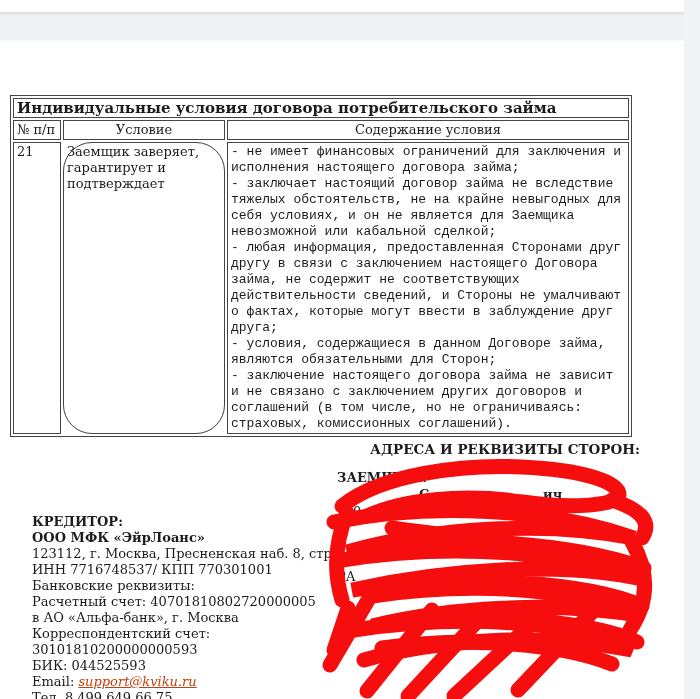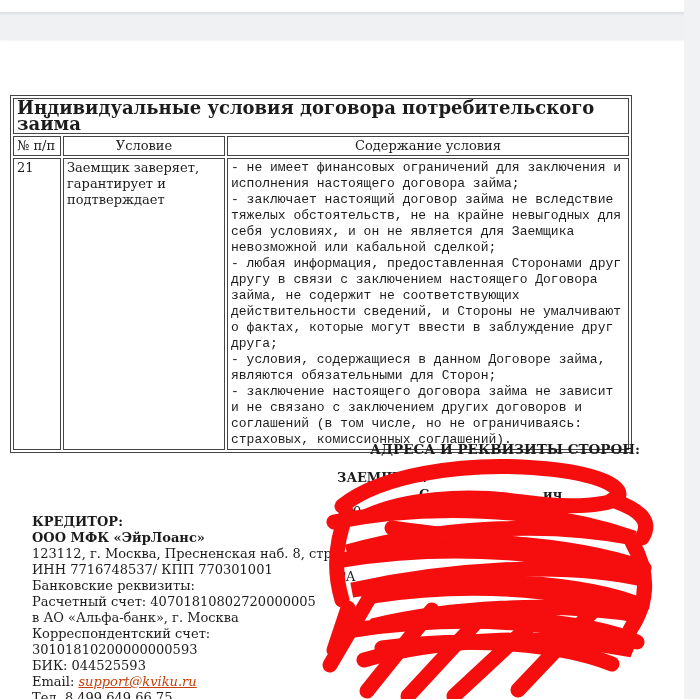--- a/index.html
+++ b/index.html
@@ -21,25 +21,25 @@
   }
   
   .doc-table-wrap{position:absolute;left:10px;top:95px;width:622px;}
   table.doc{
     width:100%;
     border-collapse:separate;border-spacing:2px;
     border:1px solid #444;
     font-size:13px;line-height:16px;
   }
   table.doc td{border:1px solid #444;padding:1px 3px;vertical-align:top;}
-  td.t-title{font-weight:bold;font-size:18px;padding:2px 4px;}
+  td.t-title{font-weight:bold;font-size:15px;padding:2px 4px;}
   td.h-num{text-align:left;}
   td.h-cond,td.h-content{text-align:center;}
   td.c-num{vertical-align:middle;}
-  td.c-cond{vertical-align:middle;padding:2px 4px;}
+  td.c-cond{vertical-align:middle;padding:2px 4px;border-radius:29px;}
   td.c-content{white-space:pre-line;padding:2px 4px;font-family:Liberation Mono, monospace;}
   
   .section-heading{
     position:absolute;left:0;top:441px;width:640px;
     text-align:right;font-weight:bold;font-size:13.5px;
   }
   
   .creditor{
     position:absolute;left:32px;top:470px;width:320px;
     font-size:13px;line-height:16px;white-space:nowrap;margin-top:44px;

